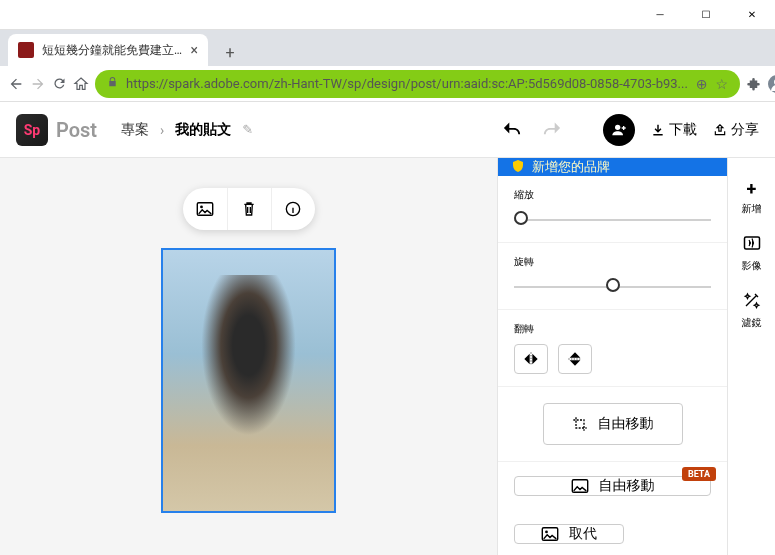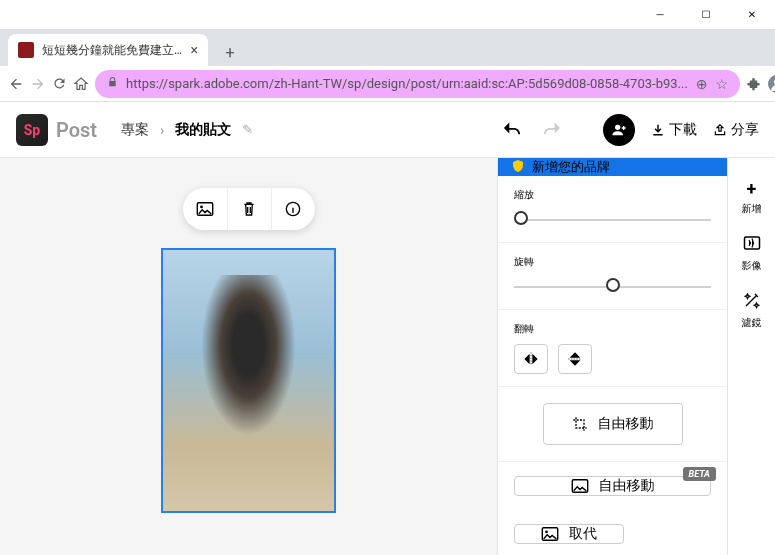--- a/index.html
+++ b/index.html
@@ -14,21 +14,21 @@
 .tab { height: 32px; background: #fff; border-radius: 8px 8px 0 0; display: flex; align-items: center; padding: 0 10px 0 10px; min-width: 180px; max-width: 200px; font-size: 12px; color: #333; position: relative; }
 .tab-favicon { width: 16px; height: 16px; background: #8b1a1a; border-radius: 2px; margin-right: 8px; flex-shrink: 0; }
 .tab-title { flex: 1; overflow: hidden; white-space: nowrap; text-overflow: ellipsis; }
 .tab-close { font-size: 14px; color: #555; margin-left: 6px; }
 .new-tab { width: 28px; height: 28px; display: flex; align-items: center; justify-content: center; margin-left: 8px; font-size: 16px; color: #555; }
 
 
 .addr-bar { height: 36px; background: #fff; display: flex; align-items: center; padding: 0 8px; border-bottom: 1px solid #e0e0e0; gap: 6px; }
 .nav-btn { width: 28px; height: 28px; display: flex; align-items: center; justify-content: center; color: #5f6368; border-radius: 50%; }
 .nav-btn.disabled { color: #bbb; }
-.url-field { flex: 1; height: 28px; background: #f0abfc; border-radius: 14px; display: flex; align-items: center; padding: 0 12px; font-size: 13px; color: #555; gap: 8px; }
+.url-field { flex: 1; height: 28px; background: #84cc16; border-radius: 14px; display: flex; align-items: center; padding: 0 12px; font-size: 13px; color: #555; gap: 8px; }
 .url-lock { font-size: 11px; color: #5f6368; }
 .url-text { flex: 1; overflow: hidden; white-space: nowrap; text-overflow: ellipsis; }
 
 
 .app-header { height: 56px; background: #fff; border-bottom: 1px solid #e5e5e5; display: flex; align-items: center; padding: 0 16px; }
 .sp-logo { width: 32px; height: 32px; background: linear-gradient(135deg, #2b2b2b, #1a1a1a); border-radius: 6px; display: flex; align-items: center; justify-content: center; color: #ff3a73; font-weight: bold; font-size: 14px; margin-right: 8px; }
 .post-label { color: #999; font-size: 20px; font-weight: 600; margin-right: 24px; }
 .breadcrumb { display: flex; align-items: center; gap: 11px; font-size: 14px; color: #333; }
 .breadcrumb-sep { color: #999; }
 .breadcrumb-current { font-weight: 600; color: #000; }
@@ -45,32 +45,32 @@
 .main { display: flex; height: calc(555px - 30px - 36px - 36px - 56px); }
 .canvas-area { flex: 1; background: #f5f5f5; display: flex; flex-direction: column; align-items: center; padding-top: 30px; position: relative; }
 .canvas-toolbar { background: #fff; border-radius: 24px; height: 42px; display: flex; align-items: center; box-shadow: 0 2px 8px rgba(0,0,0,0.15); margin-bottom: 18px; }
 .canvas-tool { width: 44px; height: 42px; display: flex; align-items: center; justify-content: center; font-size: 16px; color: #000; }
 .canvas-tool + .canvas-tool { border-left: 1px solid #eee; }
 .canvas-img { width: 175px; height: 265px; border: 2px solid #2680eb; background: linear-gradient(180deg, #b8d4e8 0%, #9abfd4 40%, #c9b896 75%, #d4c7a8 100%); position: relative; overflow: hidden; }
 .canvas-img::after { content: ""; position: absolute; top: 25px; left: 30px; right: 30px; bottom: 60px; background: radial-gradient(ellipse at 50% 40%, #2a2a2a 20%, #4a4038 35%, transparent 60%); }
 
 
 .right-panel { width: 230px; background: #fff; border-left: 1px solid #e5e5e5; display: flex; flex-direction: column; overflow-y: auto; }
-.brand-banner { background: #1473e6; color: #000000; height: 36px; display: flex; align-items: center; padding: 0 14px; font-size: 13px; gap: 8px; }
+.brand-banner { background: #1473e6; color: #fef9c3; height: 36px; display: flex; align-items: center; padding: 0 14px; font-size: 13px; gap: 8px; }
 .shield { color: #ffcc00; }
 .panel-section { padding: 12px 16px; border-bottom: 1px solid #f0f0f0; }
 .panel-label { font-size: 10px; color: #000; margin-bottom: 8px; }
 .slider { position: relative; height: 20px; display: flex; align-items: center; }
 .slider-track { height: 2px; background: #d0d0d0; flex: 1; }
 .slider-thumb { position: absolute; width: 14px; height: 14px; border: 2px solid #333; background: #fff; border-radius: 50%; top: 1px; }
 .flip-row { display: flex; gap: 10px; margin-top: 4px; }
 .flip-btn { width: 34px; height: 30px; border: 1px solid #ccc; border-radius: 4px; display: flex; align-items: center; justify-content: center; font-size: 14px; }
 .panel-btn { display: flex; align-items: center; justify-content: center; gap: 10px; border: 1px solid #ccc; border-radius: 4px; height: 42px; font-size: 14px; margin: 0 auto; width: 140px; position: relative; }
 .panel-btn.full { width: calc(100% - 32px); margin: 14px 16px; }
-.beta-tag { position: absolute; top: -10px; right: -6px; background: #737373; color: #fff; font-size: 9px; padding: 2px 6px; border-radius: 3px; font-weight: bold; font-style: italic; }
+.beta-tag { position: absolute; top: -10px; right: -6px; background: #c2410c; color: #fff; font-size: 9px; padding: 2px 6px; border-radius: 3px; font-weight: bold; }
 
 
 .far-toolbar { width: 48px; background: #fff; border-left: 1px solid #e5e5e5; display: flex; flex-direction: column; align-items: center; padding-top: 20px; gap: 18px; }
 .far-tool { display: flex; flex-direction: column; align-items: center; gap: 3px; font-size: 10px; color: #000; }
 .far-tool-icon { font-size: 18px; font-weight: bold; }
 </style>
 </head>
 <body>
 
 <div class="window-titlebar">

